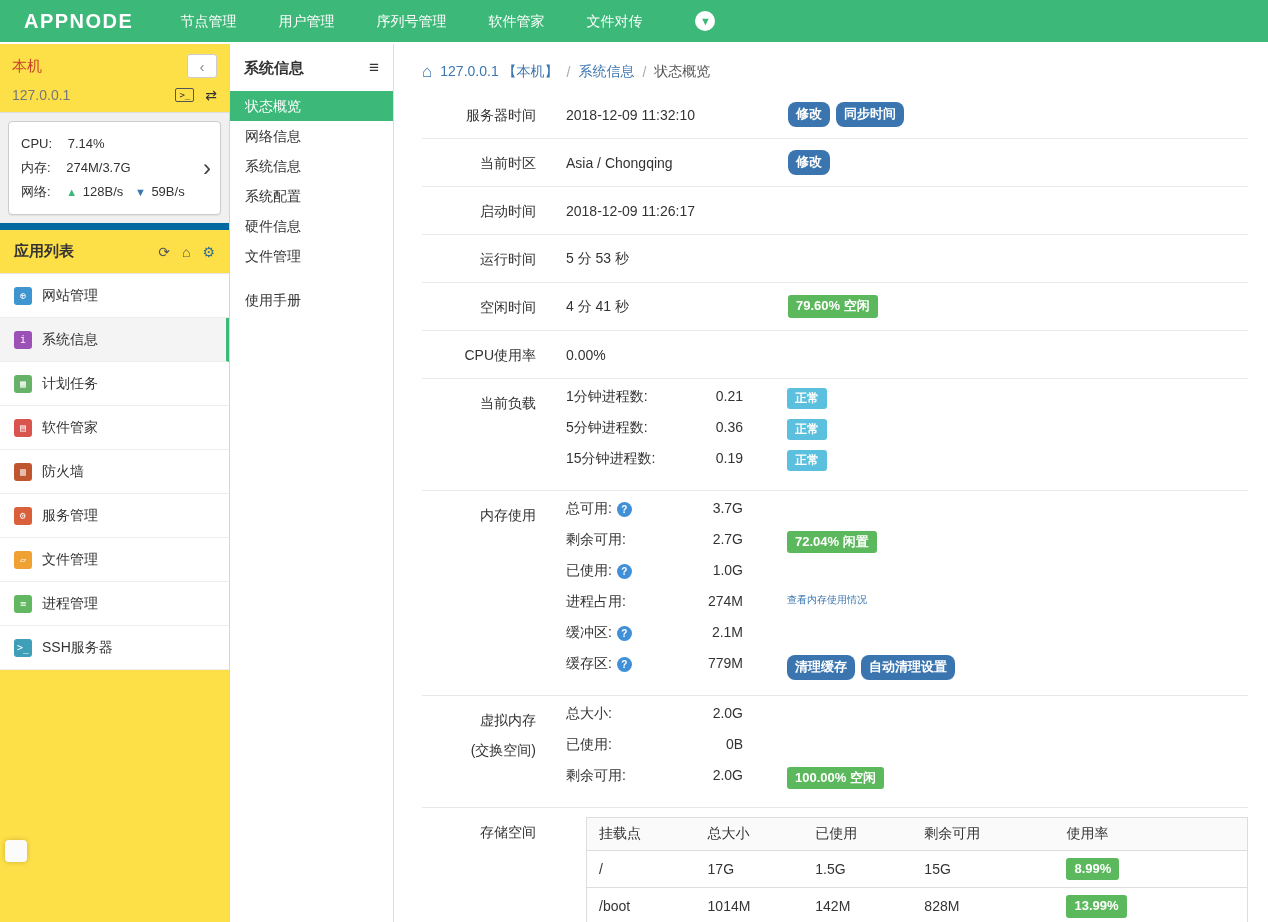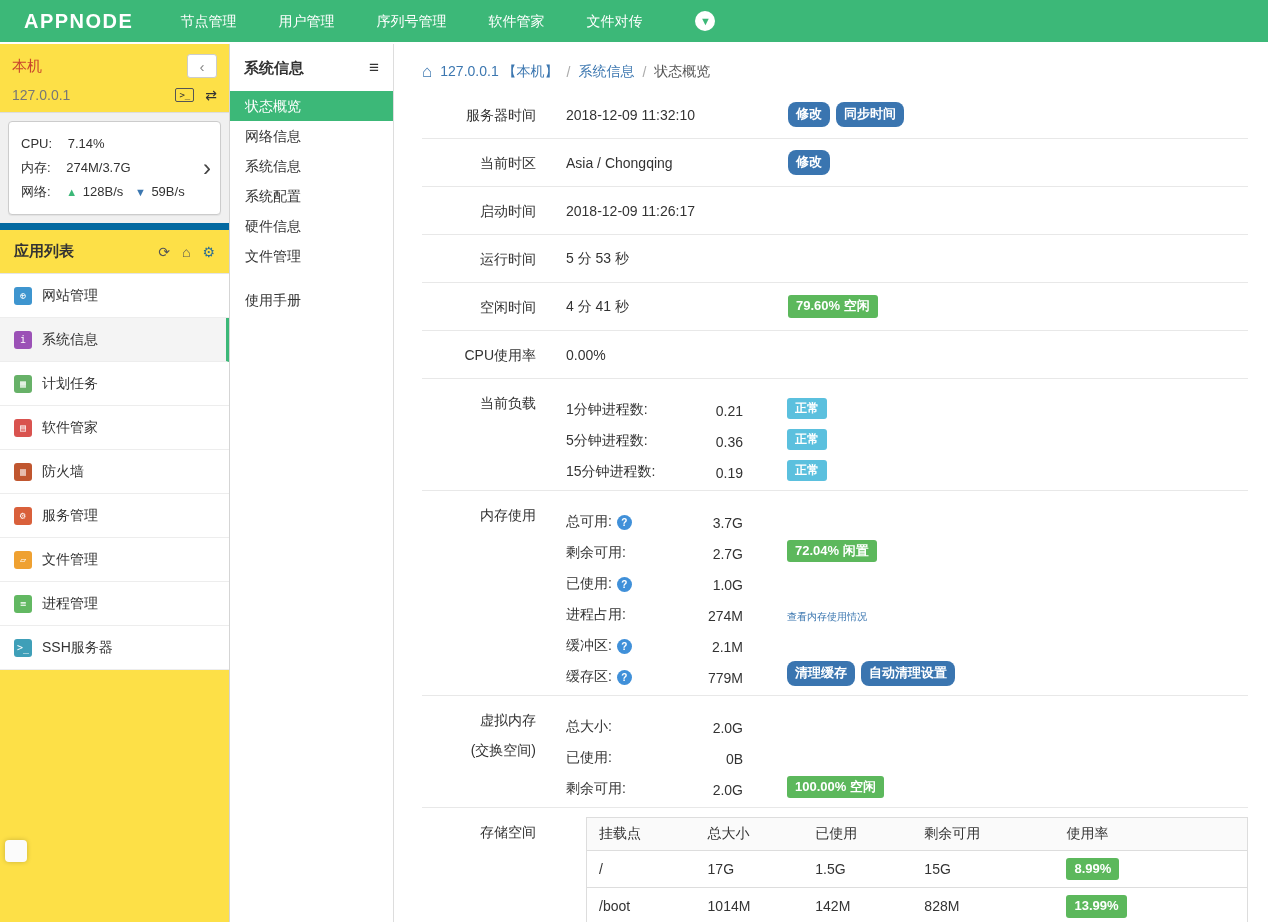--- a/index.html
+++ b/index.html
@@ -70,21 +70,21 @@
   .bc-sep{color:#aaa}
   .bc-current{color:#555}
 
   .rows{margin-top:5px}
   .row{display:flex;align-items:center;min-height:48px;border-bottom:1px solid #e8e8e8;padding:8px 0}
   .row.multi{align-items:flex-start;padding:9px 0}
   .row-label{flex:0 0 114px;width:114px;text-align:right;color:#333;margin-right:30px;line-height:30px}
   .row-value{width:222px;font-size:14px;color:#333}
   .row-actions{display:flex;gap:6px;align-items:center}
   .sub-rows{display:flex;flex-direction:column}
-  .sub-row{display:flex;align-items:flex-end;height:31px}
+  .sub-row{display:flex;align-items:flex-start;height:31px}
   .sub-name{width:120px;color:#333;white-space:nowrap}
   .sub-val{width:57px;text-align:right;color:#333}
   .sub-extra{margin-left:44px;display:flex;gap:6px;align-items:center}
 
   .badge{display:inline-block;padding:3px 8px;border-radius:3px;color:#fff;font-size:13px;font-weight:bold;line-height:1.25;white-space:nowrap}
   .badge-success{background:#5cb85c}
   .badge-info{background:#5bc0de;font-size:12px}
   .btn{display:inline-block;padding:4px 8px;border-radius:8px;background:#3a75b0;color:#fff;font-size:13px;font-weight:bold;line-height:1.3;cursor:pointer;border:none;white-space:nowrap}
   .link{color:#3c77b0;cursor:pointer;text-decoration:none;font-size:10px}
   .help-icon{display:inline-block;width:15px;height:15px;border-radius:50%;background:#4090d9;color:#fff;font-size:10px;font-weight:bold;text-align:center;line-height:15px;margin-left:5px;vertical-align:middle;cursor:pointer}

